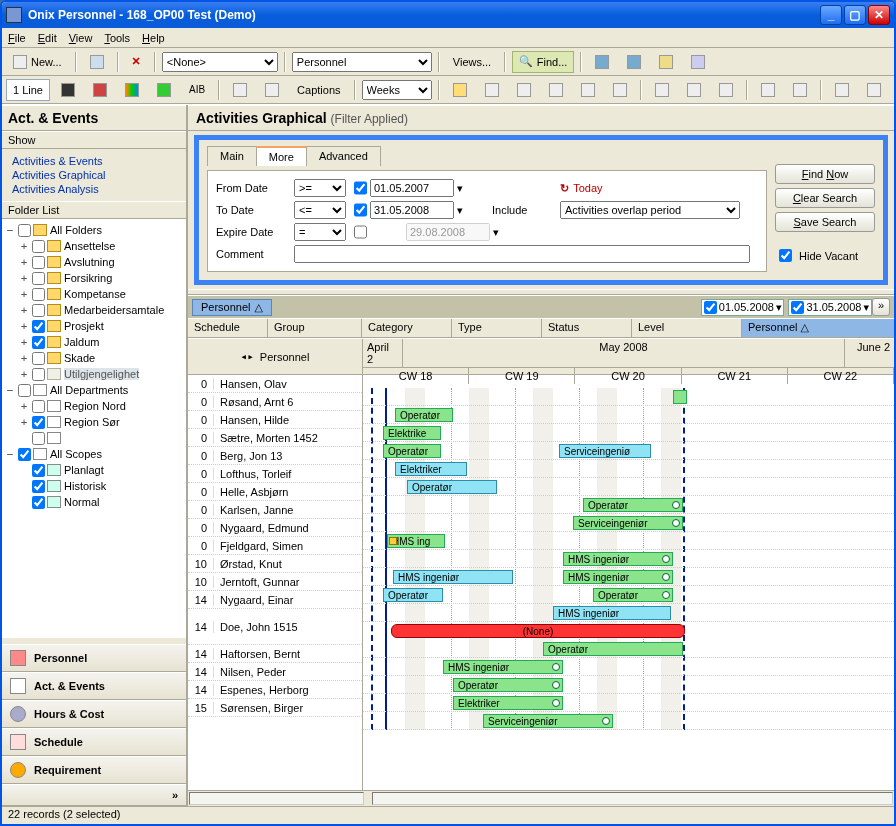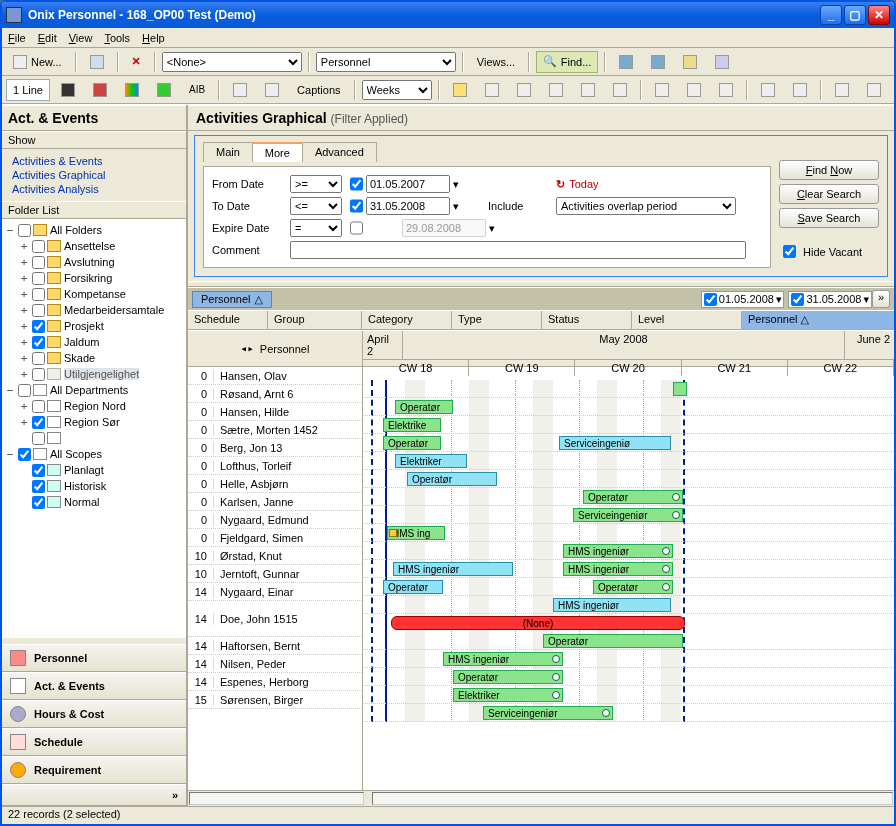--- a/index.html
+++ b/index.html
@@ -31,21 +31,21 @@
   .tree-item .fld.gray { background:#f0f0e6; border-color:#b0b0a0;}
   .tree-item .fld.house { background:#fff; border-color:#888;}
   .tree-item .lbl { }
   .tree-item.sel .lbl { background:#dde4ea; color:#555;}
   .bottom-nav { }
   .bn-item { height:28px; border-top:1px solid #fff; border-bottom:1px solid #aca899; background:linear-gradient(#f4f3ee,#e7e3d2); display:flex; align-items:center; padding:0 8px; gap:8px; font-weight:bold;}
   .bn-item .ic { width:16px; height:16px; background:#fff; border:1px solid #888;}
   .main { flex:1; display:flex; flex-direction:column; overflow:hidden;}
   .main-title { padding:4px 8px; font-size:14px; font-weight:bold; border-bottom:1px solid #aca899; background:#ece9d8; border-top:1px solid #fff;}
   .main-title .sub { font-weight:normal; color:#555; font-size:12px;}
-  .filterbox { border:1px solid #3b82f6; margin:4px 6px 4px 6px; background:#ece9d8; display:flex; padding:6px 8px 8px 8px; gap:8px;}
+  .filterbox { border:5px solid #3b82f6; margin:4px 6px 4px 6px; background:#ece9d8; display:flex; padding:6px 8px 8px 8px; gap:8px;}
   .filterleft { flex:1; }
   .tabs { display:flex; margin-bottom:4px;}
   .tab { padding:3px 12px 3px 12px; border:1px solid #aca899; background:#ece9d8; margin-right:-1px; border-bottom:none; position:relative;}
   .tab.active { background:#fff; border-top:2px solid #f4a460; z-index:1; }
   .filtergrid { background:#fff; border:1px solid #aca899; padding:8px; display:grid; grid-template-columns:70px 52px 130px 60px 190px; gap:4px 8px; align-items:center;}
   .op select, .filtergrid select, .filtergrid input { font-size:11px; height:18px; }
   .fldlbl { }
   .combo { display:flex; gap:3px; align-items:center;}
   .combo input[type=checkbox]{ margin:0;}
   .dateinp { width:84px; }
@@ -127,21 +127,21 @@
       </div>
     <div class="sep"></div>
     <div class="toolbtn">
         <span class="iconsmall" style="background:#cde"></span>
       </div>
     <div class="sep"></div>
     <div class="toolbtn">
         <span style="color:#c00;font-weight:bold;">✕</span>
       </div>
     <div class="sep"></div>
-    <select class="toolsel" style="width:140px"><option>&lt;None&gt;</option></select>
+    <select class="toolsel" style="width:116px"><option>&lt;None&gt;</option></select>
     <div class="sep"></div>
     <select class="toolsel" style="width:140px"><option>Personnel</option></select>
     <div class="sep"></div>
     <div class="toolbtn">
         <span>Views...</span>
       </div>
     <div class="sep"></div>
     <div class="toolbtn" style="background:#dde8b5;border:1px solid #a1b66a">
         <span>🔍</span>
         <span>Find...</span>
@@ -605,21 +605,21 @@
                 <div class="grow " style="top:216px"></div>
                 <div class="grow tall" style="top:234px"></div>
                 <div class="grow " style="top:270px"></div>
                 <div class="grow " style="top:288px"></div>
                 <div class="grow " style="top:306px"></div>
                 <div class="grow " style="top:324px"></div>
                 <div class="bar " style="left:310px;width:14px;top:2px"></div>
                 <div class="bar " style="left:32px;width:58px;top:20px">Operatør</div>
                 <div class="bar " style="left:20px;width:58px;top:38px">Elektrike</div>
                 <div class="bar " style="left:20px;width:58px;top:56px">Operatør</div>
-                <div class="bar blue" style="left:196px;width:112px;top:56px">Serviceingeniø</div>
+                <div class="bar blue" style="left:196px;width:92px;top:56px">Serviceingeniø</div>
                 <div class="bar blue" style="left:32px;width:72px;top:74px">Elektriker</div>
                 <div class="bar blue" style="left:44px;width:90px;top:92px">Operatør</div>
                 <div class="bar " style="left:220px;width:100px;top:110px">Operatør<span class="dot"></span></div>
                 <div class="bar " style="left:210px;width:110px;top:128px">Serviceingeniør<span class="dot"></span></div>
                 <div class="bar " style="left:24px;width:58px;top:146px"><span class="sq"></span>HMS ing</div>
                 <div class="bar " style="left:200px;width:110px;top:164px">HMS ingeniør<span class="dot"></span></div>
                 <div class="bar blue" style="left:30px;width:120px;top:182px">HMS ingeniør</div>
                 <div class="bar " style="left:200px;width:110px;top:182px">HMS ingeniør<span class="dot"></span></div>
                 <div class="bar blue" style="left:20px;width:60px;top:200px">Operatør</div>
                 <div class="bar " style="left:230px;width:80px;top:200px">Operatør<span class="dot"></span></div>

